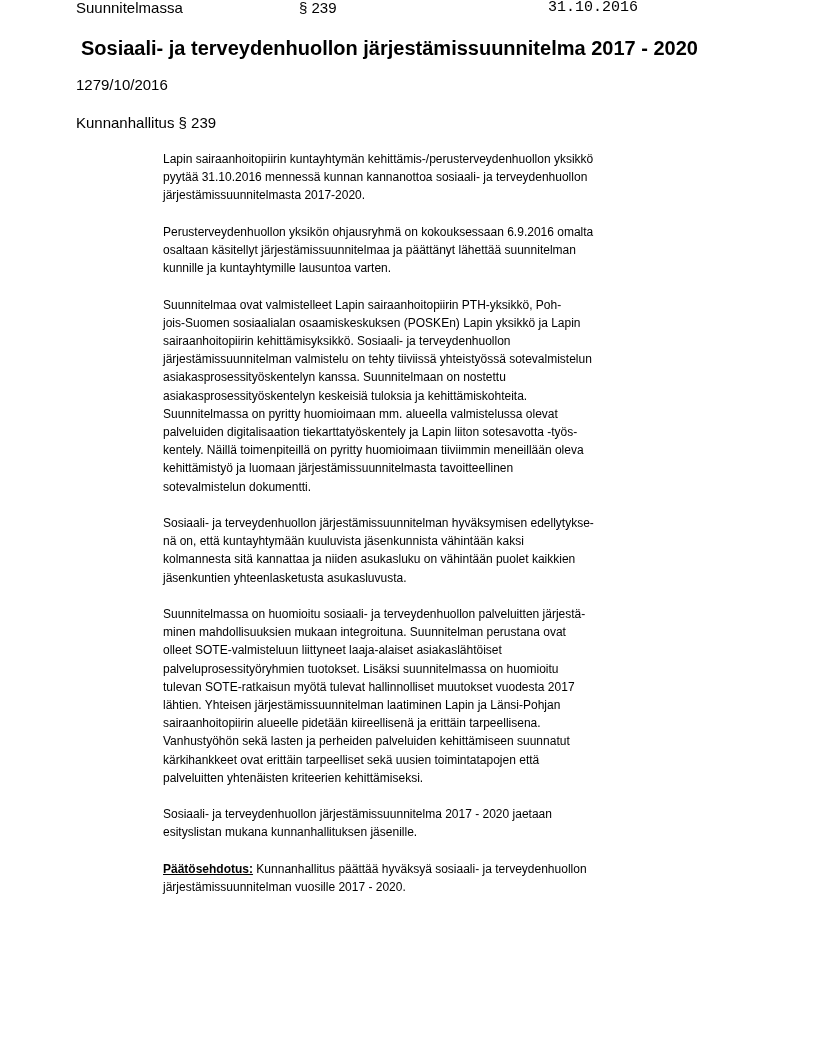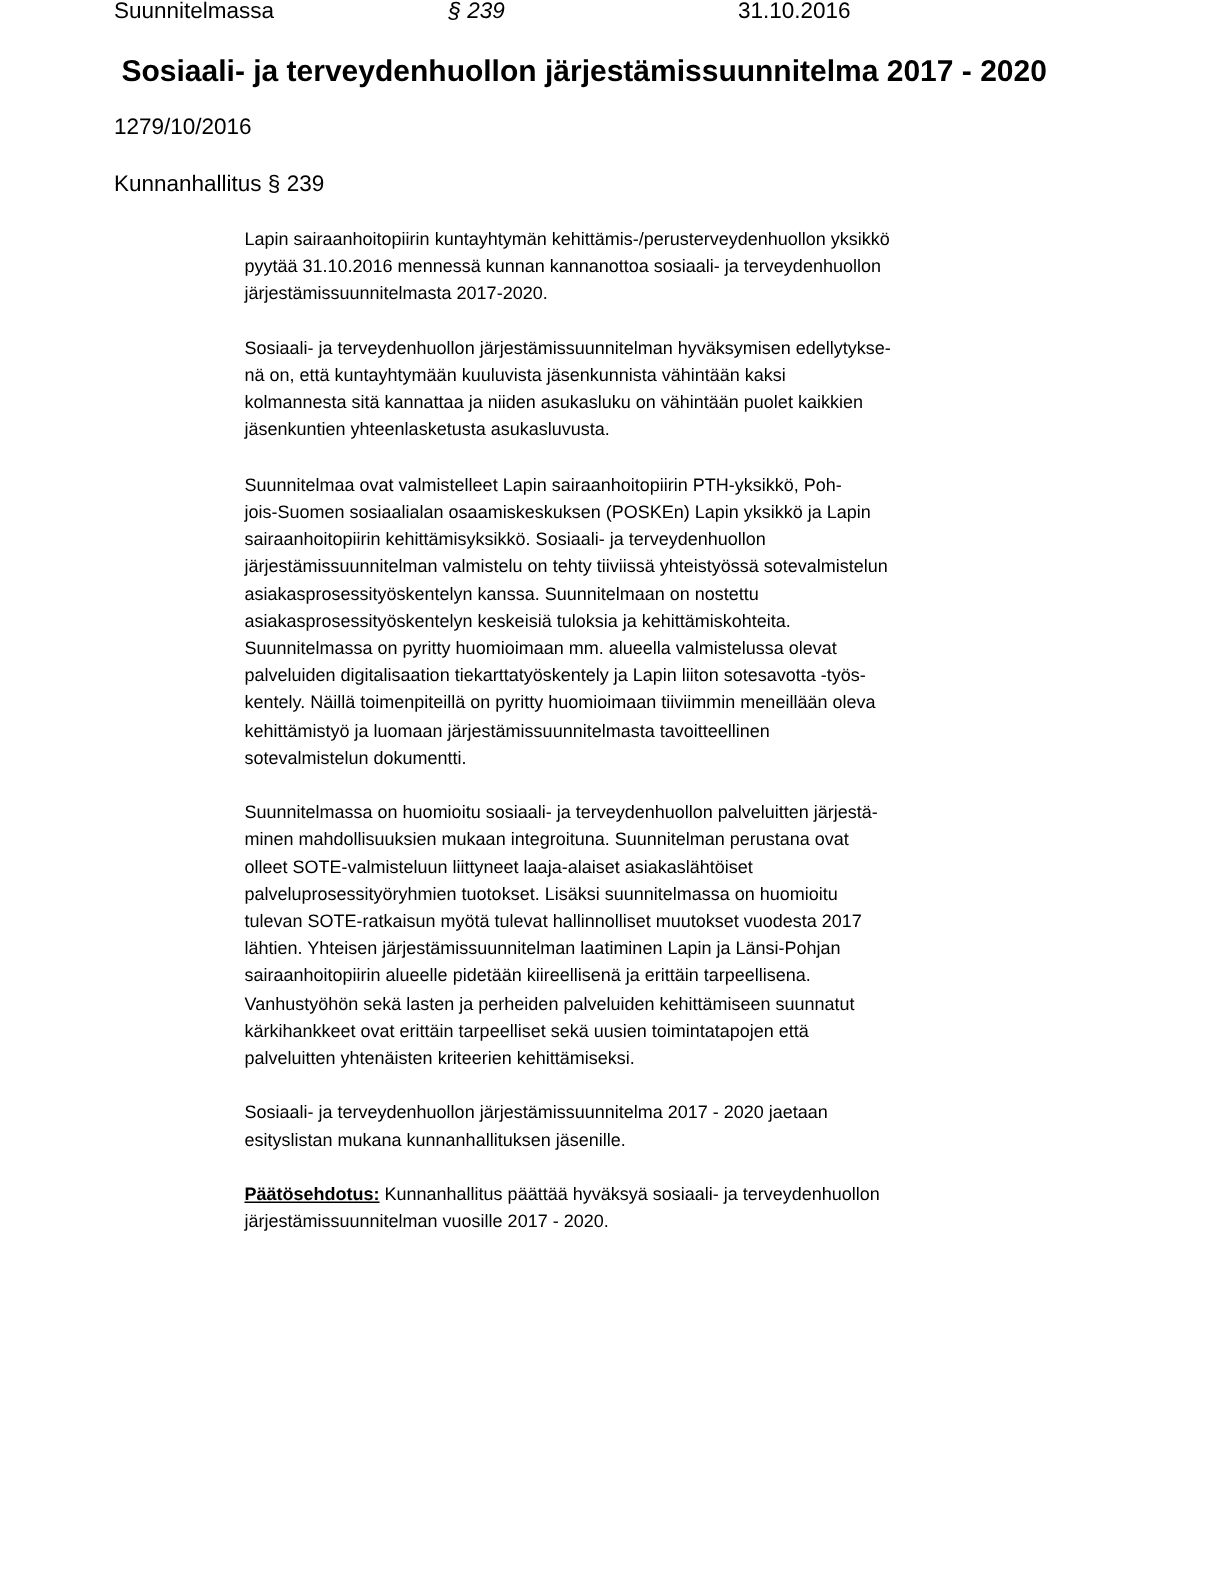--- a/index.html
+++ b/index.html
@@ -2,22 +2,22 @@
 <html><head>
   <meta charset="utf-8">
   <style>
     html, body { margin: 0; padding: 0; background: #ffffff; }
     body {
       width: 816px; height: 1056px; position: relative; overflow: hidden;
       font-family: "Liberation Sans", sans-serif; color: #000; font-size: 15px;
     }
     .hdr { position: absolute; top: -1px; font-size: 15px; line-height: 18px; }
     .hdr-a { left: 76px; }
-    .hdr-b { left: 299px; font-style: italic; }
-    .hdr-c { left: 492px; }
+    .hdr-b { left: 299px; }
+    .hdr-c { left: 548px; font-family: Liberation Mono, monospace; }
     .title {
       position: absolute; left: 81px; top: 37px; margin: 0;
       font-size: 20px; font-weight: bold; line-height: 22px;
     }
     .meta { position: absolute; left: 76px; font-size: 15px; line-height: 18px; }
     .meta-1 { top: 76px; }
     .meta-2 { top: 114px; }
     .body {
       position: absolute; left: 163px; top: 150px; width: 590px;
       font-size: 12px; line-height: 18.2px;
@@ -34,35 +34,38 @@
 
 <h1 class="title">Sosiaali- ja terveydenhuollon järjestämissuunnitelma 2017 - 2020</h1>
 
 <div class="meta meta-1">1279/10/2016</div>
 <div class="meta meta-2">Kunnanhallitus § 239</div>
 
 <div class="body">
   <p>Lapin sairaanhoitopiirin kuntayhtymän kehittämis-/perusterveydenhuollon yksikkö
 pyytää 31.10.2016 mennessä kunnan kannanottoa sosiaali- ja terveydenhuollon
 järjestämissuunnitelmasta 2017-2020.</p>
-  <p>Sosiaali- ja terveydenhuollon järjestämissuunnitelman hyväksymisen edellytykse-
-nä on, että kuntayhtymään kuuluvista jäsenkunnista vähintään kaksi
-kolmannesta sitä kannattaa ja niiden asukasluku on vähintään puolet kaikkien
-jäsenkuntien yhteenlasketusta asukasluvusta.</p>
+  <p>Perusterveydenhuollon yksikön ohjausryhmä on kokouksessaan 6.9.2016 omalta
+osaltaan käsitellyt järjestämissuunnitelmaa ja päättänyt lähettää suunnitelman
+kunnille ja kuntayhtymille lausuntoa varten.</p>
   <p>Suunnitelmaa ovat valmistelleet Lapin sairaanhoitopiirin PTH-yksikkö, Poh-
 jois-Suomen sosiaalialan osaamiskeskuksen (POSKEn) Lapin yksikkö ja Lapin
 sairaanhoitopiirin kehittämisyksikkö. Sosiaali- ja terveydenhuollon
 järjestämissuunnitelman valmistelu on tehty tiiviissä yhteistyössä sotevalmistelun
 asiakasprosessityöskentelyn kanssa. Suunnitelmaan on nostettu
 asiakasprosessityöskentelyn keskeisiä tuloksia ja kehittämiskohteita.
 Suunnitelmassa on pyritty huomioimaan mm. alueella valmistelussa olevat
 palveluiden digitalisaation tiekarttatyöskentely ja Lapin liiton sotesavotta -työs-
 kentely. Näillä toimenpiteillä on pyritty huomioimaan tiiviimmin meneillään oleva
 kehittämistyö ja luomaan järjestämissuunnitelmasta tavoitteellinen
 sotevalmistelun dokumentti.</p>
+  <p>Sosiaali- ja terveydenhuollon järjestämissuunnitelman hyväksymisen edellytykse-
+nä on, että kuntayhtymään kuuluvista jäsenkunnista vähintään kaksi
+kolmannesta sitä kannattaa ja niiden asukasluku on vähintään puolet kaikkien
+jäsenkuntien yhteenlasketusta asukasluvusta.</p>
   <p>Suunnitelmassa on huomioitu sosiaali- ja terveydenhuollon palveluitten järjestä-
 minen mahdollisuuksien mukaan integroituna. Suunnitelman perustana ovat
 olleet SOTE-valmisteluun liittyneet laaja-alaiset asiakaslähtöiset
 palveluprosessityöryhmien tuotokset. Lisäksi suunnitelmassa on huomioitu
 tulevan SOTE-ratkaisun myötä tulevat hallinnolliset muutokset vuodesta 2017
 lähtien. Yhteisen järjestämissuunnitelman laatiminen Lapin ja Länsi-Pohjan
 sairaanhoitopiirin alueelle pidetään kiireellisenä ja erittäin tarpeellisena.
 Vanhustyöhön sekä lasten ja perheiden palveluiden kehittämiseen suunnatut
 kärkihankkeet ovat erittäin tarpeelliset sekä uusien toimintatapojen että
 palveluitten yhtenäisten kriteerien kehittämiseksi.</p>

